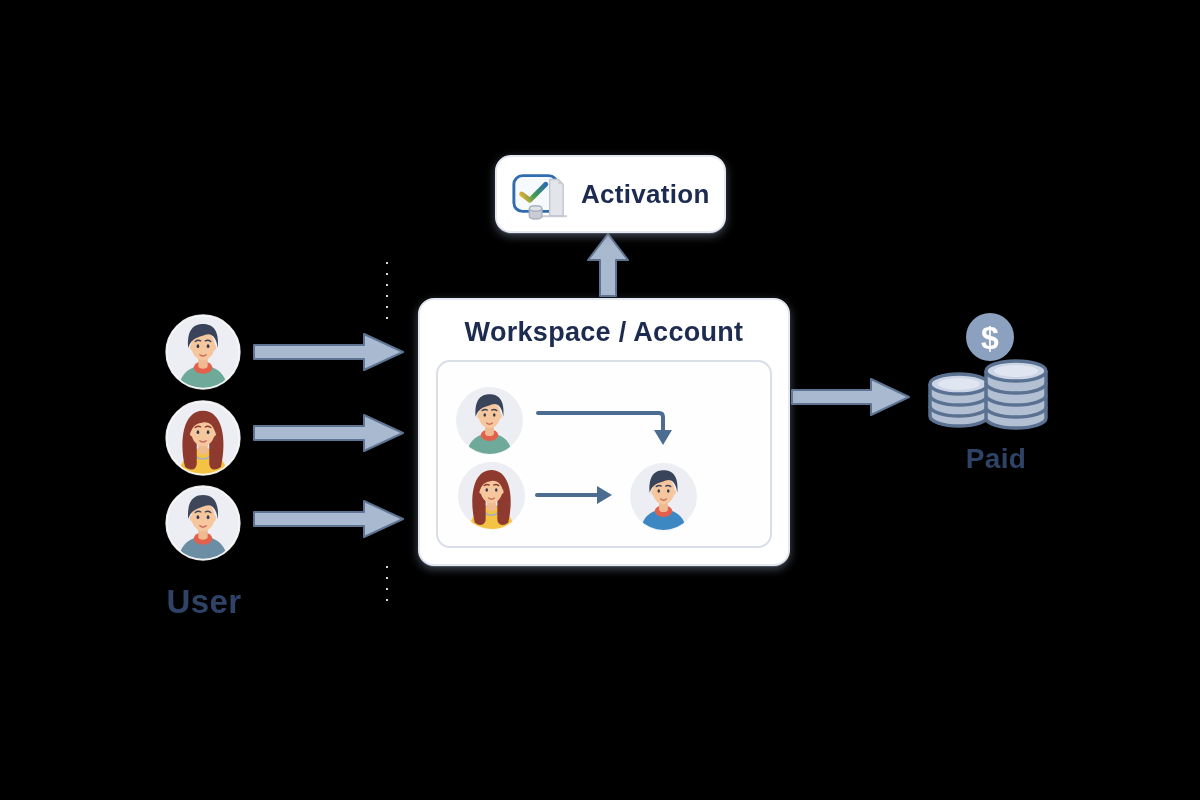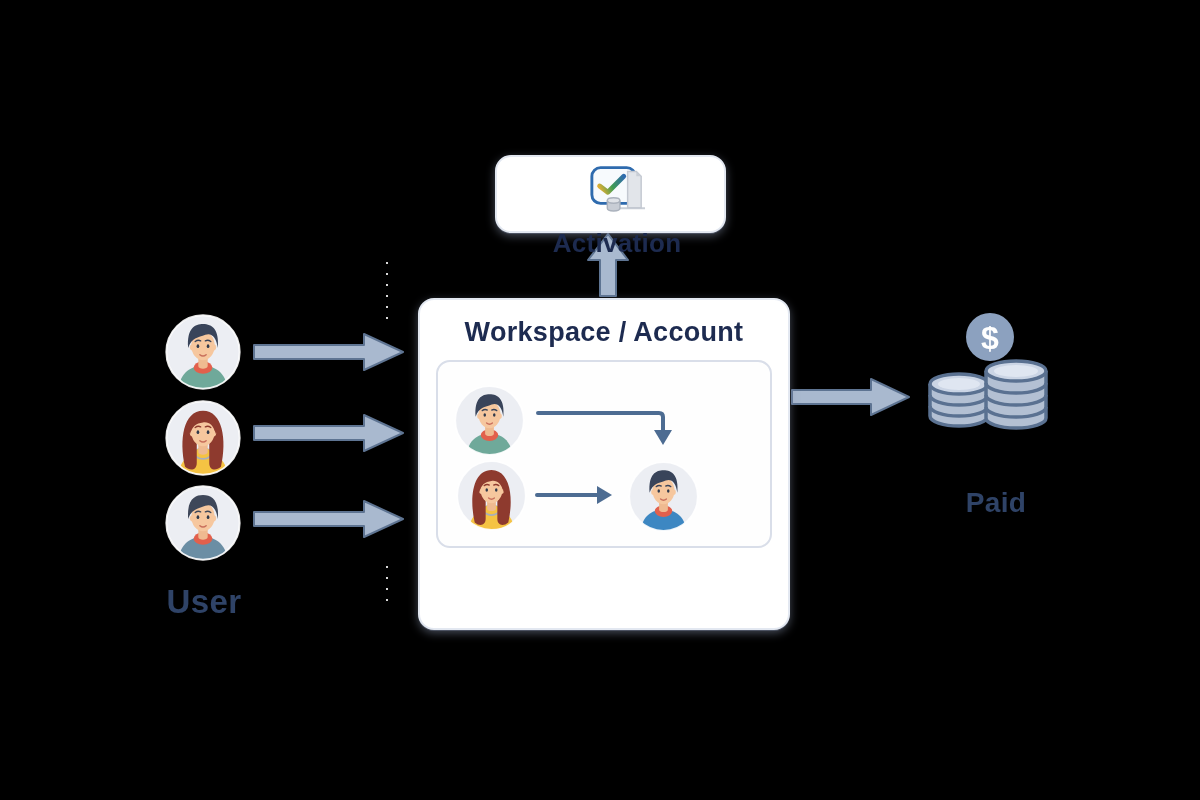--- a/index.html
+++ b/index.html
@@ -12,31 +12,30 @@
   .canvas{position:relative;width:1200px;height:800px;}
 
   
   .card{
     position:absolute;
     background:var(--card-background,#fff);
     border:2px solid var(--card-border,#e3e8f1);
     border-radius:16px;
     box-shadow:0 3px 10px rgba(140,152,178,.5), 0 1px 0 rgba(120,132,160,.35);
     box-sizing:border-box;
-    flex-direction:column;
   }
   .activation-card{
     left:495px;top:155px;width:231px;height:78px;
     display:flex;align-items:center;padding-left:13px;gap:13px;
   }
   .activation-card .label{
     font-size:26px;font-weight:600;color:var(--heading-text,#1d2b50);
     letter-spacing:.3px;
   }
-  .workspace-card{left:418px;top:298px;width:372px;height:332px;}
+  .workspace-card{left:418px;top:298px;width:372px;height:268px;}
   .workspace-title{
     position:absolute;left:0;right:0;top:17px;text-align:center;
     font-size:27px;font-weight:600;color:var(--heading-text,#1d2b50);
     letter-spacing:.3px;
   }
   .workspace-panel{
     position:absolute;left:16px;top:60px;width:336px;height:188px;
     border:2px solid #d9dee9;border-radius:14px;background:#fefefe;
     box-sizing:border-box;
   }
@@ -51,21 +50,21 @@
   .m2{left:455px;top:459px;width:73px;height:73px;}
   .m3{left:627px;top:460px;width:73px;height:73px;}
 
   
   .big-label{
     position:absolute;transform:translateX(-50%);
     font-size:33px;font-weight:700;color:var(--label-text,#2f4367);
     letter-spacing:.4px;
   }
   .user-label{left:204px;top:583px;}
-  .paid-label{left:996px;top:443px;font-size:28px;margin-top:44px;}
+  .paid-label{left:996px;top:443px;font-size:28px;}
 
   
   .arrow{position:absolute;}
   .a1{left:253px;top:332px;}
   .a2{left:253px;top:413px;}
   .a3{left:253px;top:499px;}
   .a-paid{left:791px;top:377px;}
   .a-up{left:586px;top:233px;}
 
   

